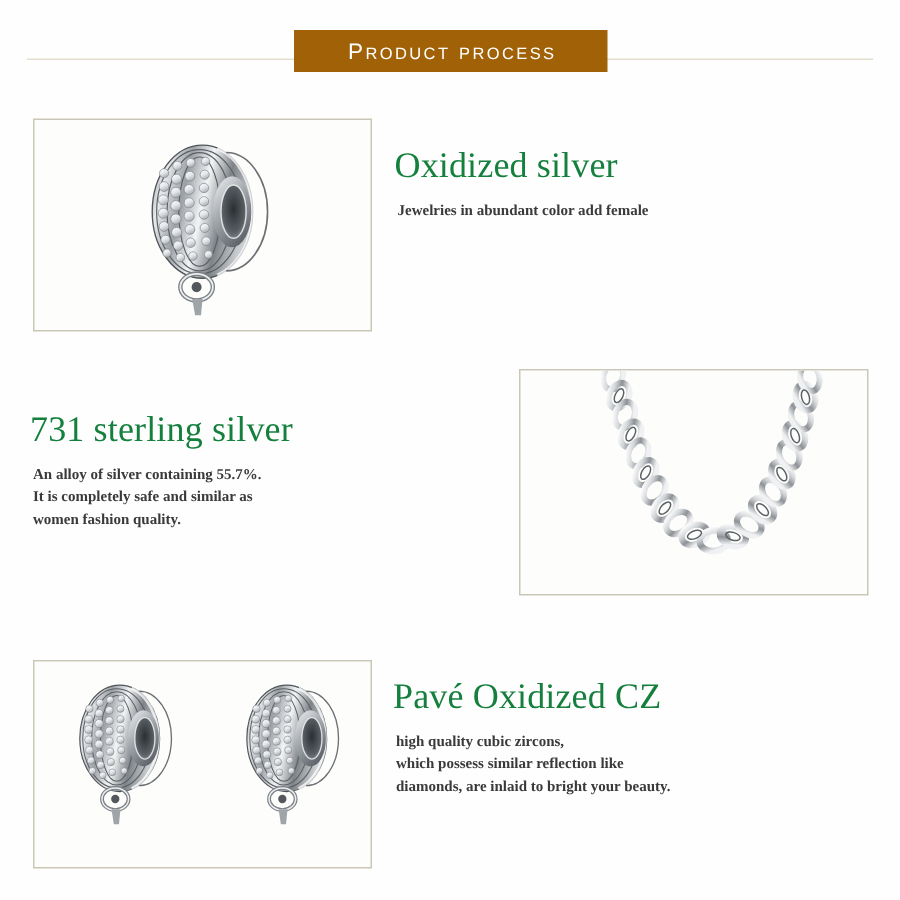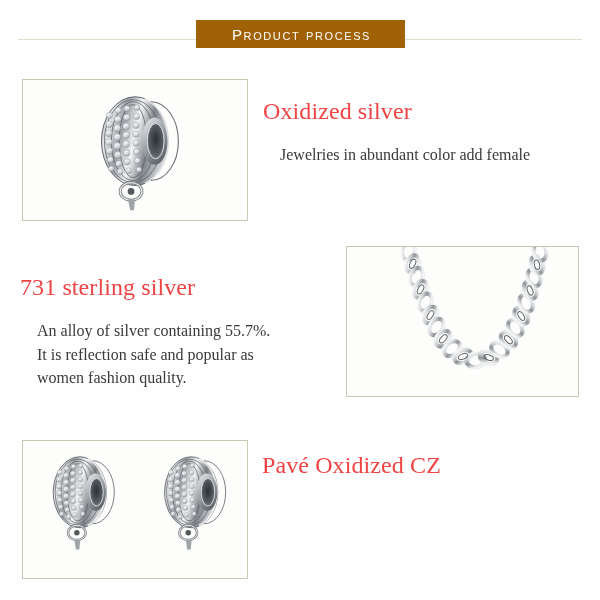--- a/index.html
+++ b/index.html
@@ -81,33 +81,33 @@
   
   .text-block { position: absolute; }
   .block-1 { left: 263px; top: 96px;  width: 320px; }
   .block-2 { left: 20px;  top: 272px; width: 300px; }
   .block-3 { left: 262px; top: 450px; width: 330px; }
 
   .block-heading {
     font-family: "Liberation Serif", "DejaVu Serif", serif;
     font-size: 24px;
     font-weight: 400;
-    color: #ef4444;
+    color: #15803d;
     line-height: 1.25;
     margin: 0 0 8px 0;
     letter-spacing: 0.1px;
     white-space: nowrap;
   }
   .block-body {
     font-family: "Liberation Serif", "DejaVu Serif", serif;
-    font-size: 16px;
-    font-weight: 400;
+    font-size: 10px;
+    font-weight: 700;
     color: #3a3a3a;
     line-height: 1.48;
-    margin: 17px;
+    margin: 2px;
   }
   .block-body-line { display: block; white-space: nowrap; }
 
   
   .media-svg { display: block; width: 100%; height: 100%; }
 </style>
 </head>
 <body>
 
 <div class="page">
@@ -217,21 +217,21 @@
     <h2 class="block-heading">Oxidized silver</h2>
     <p class="block-body">
       <span class="block-body-line">Jewelries in abundant color add female</span>
     </p>
   </div>
 
   <div class="text-block block-2">
     <h2 class="block-heading">731 sterling silver</h2>
     <p class="block-body">
       <span class="block-body-line">An alloy of silver containing 55.7%.</span>
-      <span class="block-body-line">It is reflection safe and popular as</span>
+      <span class="block-body-line">It is completely safe and similar as</span>
       <span class="block-body-line">women fashion quality.</span>
     </p>
   </div>
 
   <div class="photo-frame frame-2">
     <div class="photo-stage">
       <svg class="media-svg" viewBox="0 0 233 151" preserveAspectRatio="xMidYMid meet">
         <defs>
           <linearGradient id="linkGrad" x1="0" y1="0" x2="0.4" y2="1">
             <stop offset="0%" stop-color="#ffffff"></stop>
@@ -373,15 +373,20 @@
 
         <rect x="0" y="0" width="226" height="139" fill="#fdfdfb"></rect>
         <use href="#beadUnit" x="0" y="0" transform="translate(57,52)"></use>
         <use href="#beadUnit" x="0" y="0" transform="translate(170,52)"></use>
       </svg>
     </div>
   </div>
 
   <div class="text-block block-3">
     <h2 class="block-heading">Pavé Oxidized CZ</h2>
+    <p class="block-body">
+      <span class="block-body-line">high quality cubic zircons,</span>
+      <span class="block-body-line">which possess similar reflection like</span>
+      <span class="block-body-line">diamonds, are inlaid to bright your beauty.</span>
+    </p>
   </div>
 
 </div>
 
 </body></html>

